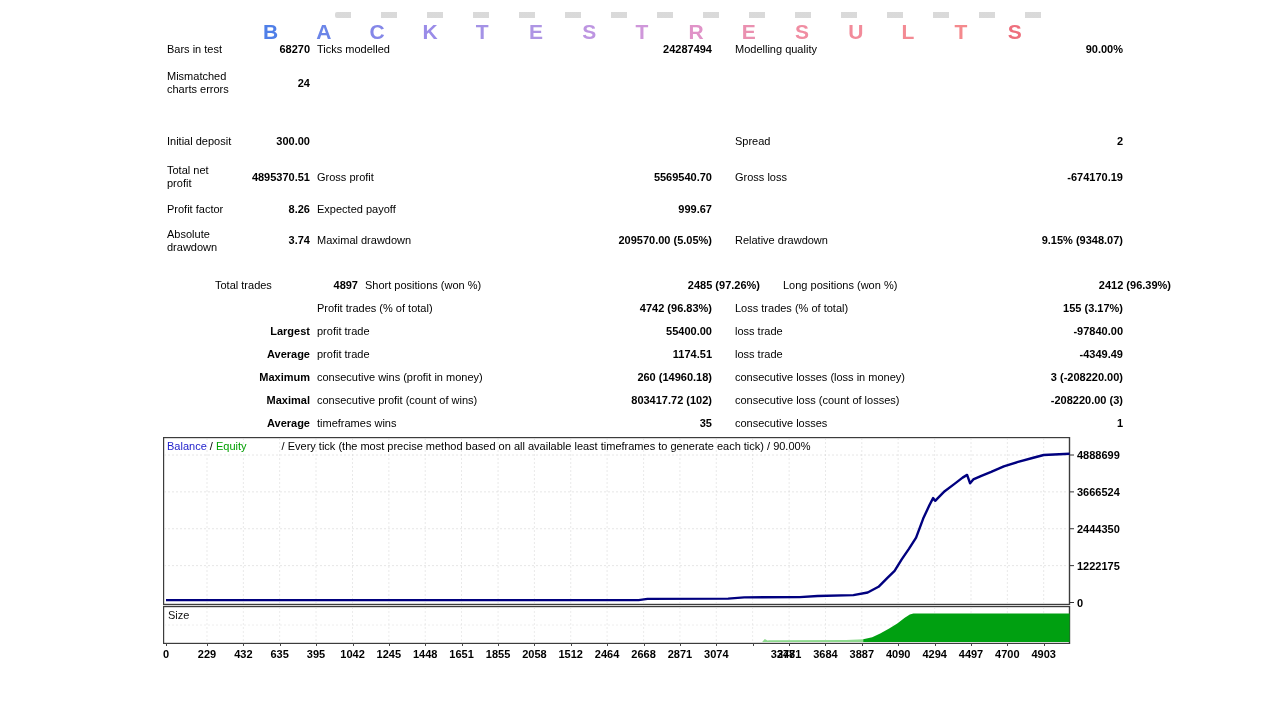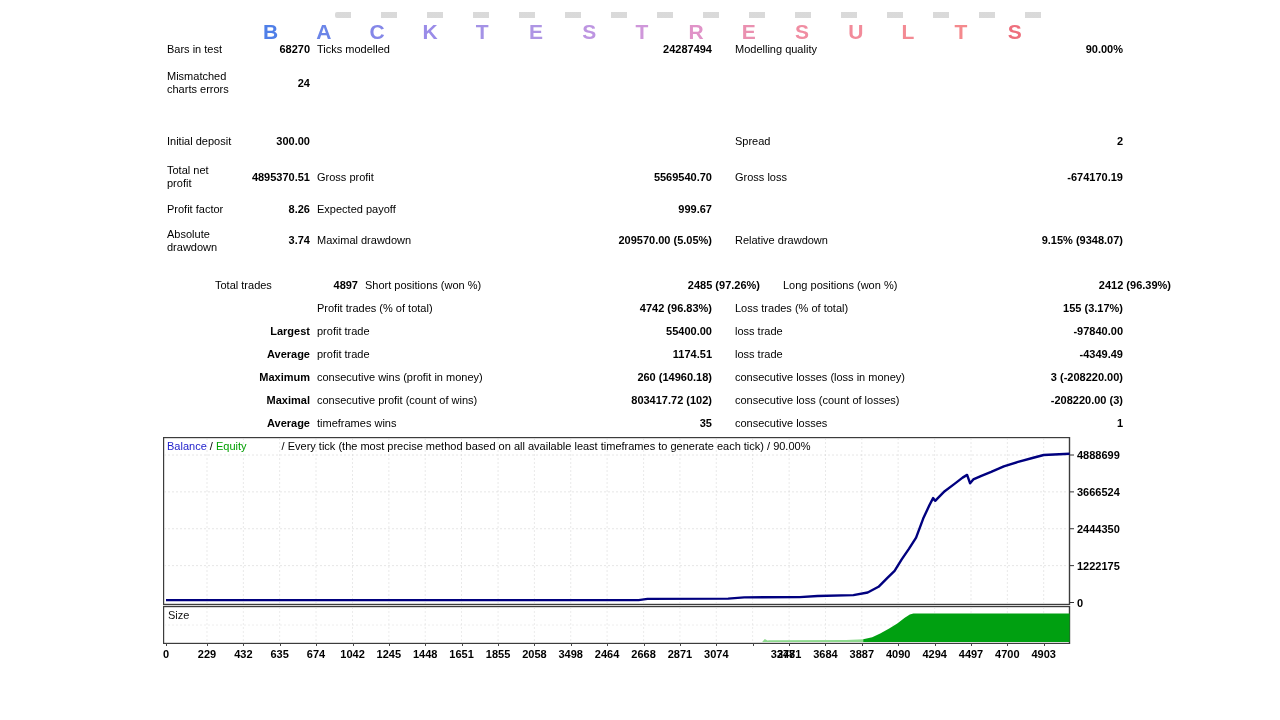--- a/index.html
+++ b/index.html
@@ -231,35 +231,35 @@
 <div id="x-axis">
     <div class="xtick" style="left: 3px;"></div>
     <span class="xlab" style="left: 3px;">0</span>
     <div class="xtick" style="left: 43.9933px;"></div>
     <span class="xlab" style="left: 43.9933px;">229</span>
     <div class="xtick" style="left: 80.3323px;"></div>
     <span class="xlab" style="left: 80.3323px;">432</span>
     <div class="xtick" style="left: 116.671px;"></div>
     <span class="xlab" style="left: 116.671px;">635</span>
     <div class="xtick" style="left: 153.01px;"></div>
-    <span class="xlab" style="left: 153.01px;">674</span>
+    <span class="xlab" style="left: 153.01px;">395</span>
     <div class="xtick" style="left: 189.528px;"></div>
     <span class="xlab" style="left: 189.528px;">1042</span>
     <div class="xtick" style="left: 225.867px;"></div>
     <span class="xlab" style="left: 225.867px;">1245</span>
     <div class="xtick" style="left: 262.206px;"></div>
     <span class="xlab" style="left: 262.206px;">1448</span>
     <div class="xtick" style="left: 298.545px;"></div>
     <span class="xlab" style="left: 298.545px;">1651</span>
     <div class="xtick" style="left: 335.063px;"></div>
     <span class="xlab" style="left: 335.063px;">1855</span>
     <div class="xtick" style="left: 371.402px;"></div>
     <span class="xlab" style="left: 371.402px;">2058</span>
     <div class="xtick" style="left: 407.741px;"></div>
-    <span class="xlab" style="left: 407.741px;">3498</span>
+    <span class="xlab" style="left: 407.741px;">1512</span>
     <div class="xtick" style="left: 444.08px;"></div>
     <span class="xlab" style="left: 444.08px;">2464</span>
     <div class="xtick" style="left: 480.598px;"></div>
     <span class="xlab" style="left: 480.598px;">2668</span>
     <div class="xtick" style="left: 516.937px;"></div>
     <span class="xlab" style="left: 516.937px;">2871</span>
     <div class="xtick" style="left: 553.276px;"></div>
     <span class="xlab" style="left: 553.276px;">3074</span>
     <div class="xtick" style="left: 589.615px;"></div>
     <span class="xlab" style="left: 620px;">3277</span>

